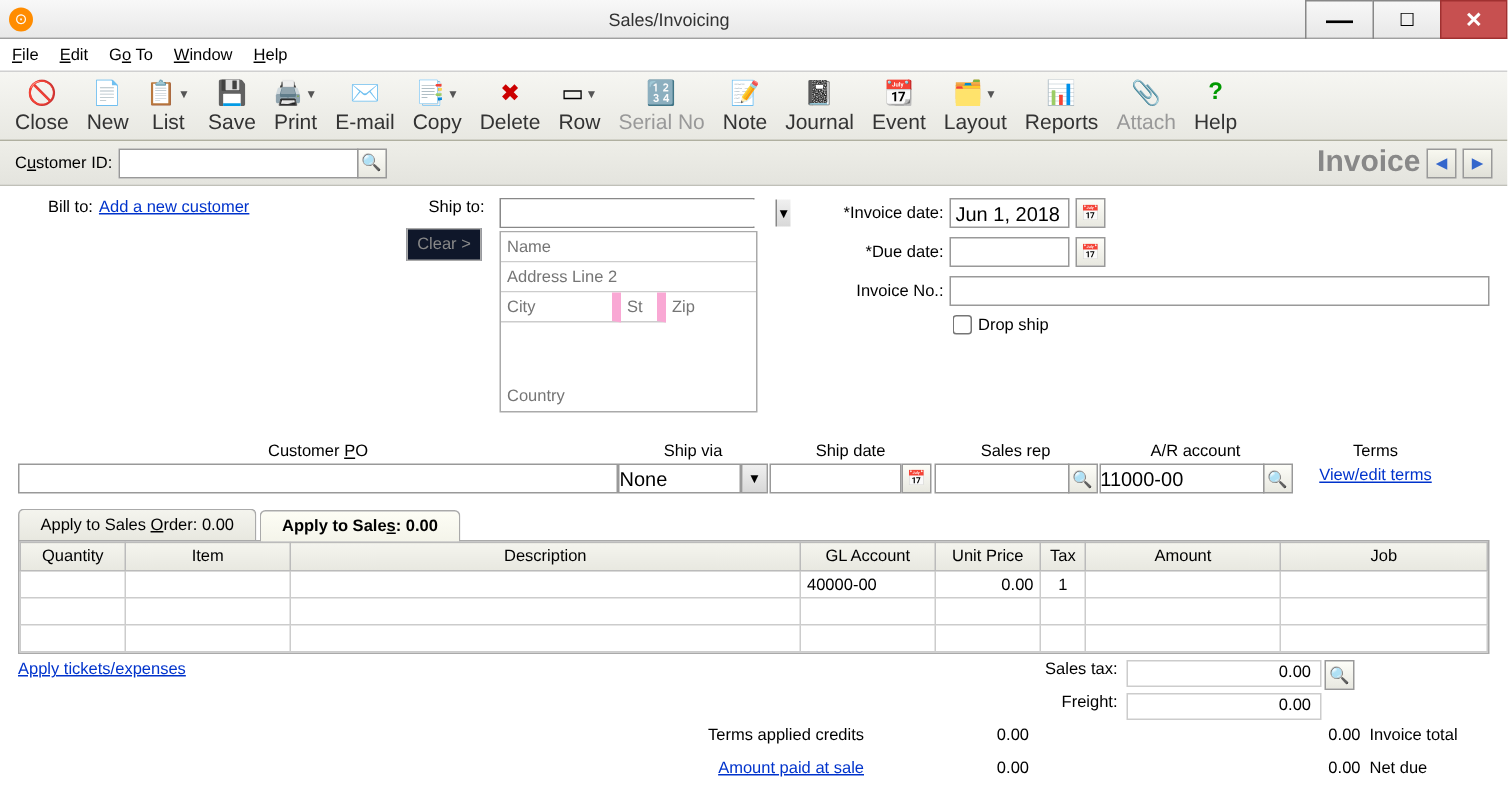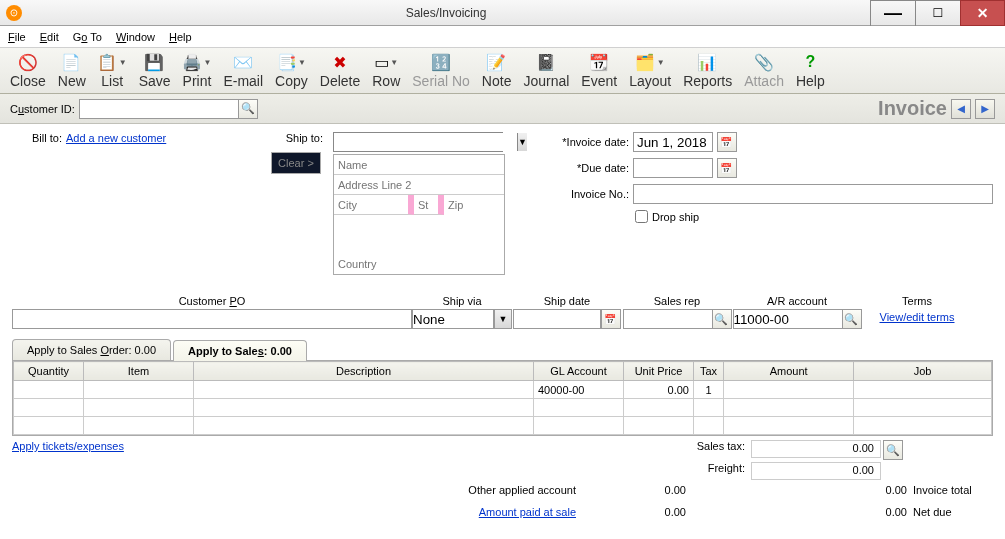--- a/index.html
+++ b/index.html
@@ -380,21 +380,21 @@
       <span style="width:90px"></span>
     </div>
     <div class="trow">
       <span style="flex:1"></span>
       <span class="tlabel" style="width:80px">Freight:</span>
       <div class="tval" style="width:130px">0.00</div>
       <span style="width:112px"></span>
     </div>
     <div class="trow">
       <span style="width:420px"></span>
-      <span class="tlabel" style="width:150px">Other applied account</span>
+      <span class="tlabel" style="width:150px">Terms applied credits</span>
       <span class="rt" style="width:110px;padding-right:6px">0.00</span>
       <span style="flex:1"></span>
       <span class="rt" style="width:90px;padding-right:6px">0.00</span>
       <span style="width:80px">Invoice total</span>
     </div>
     <div class="trow">
       <span style="width:420px"></span>
       <span class="link tlabel" style="width:150px">Amount paid at sale</span>
       <span class="rt" style="width:110px;padding-right:6px">0.00</span>
       <span style="flex:1"></span>

